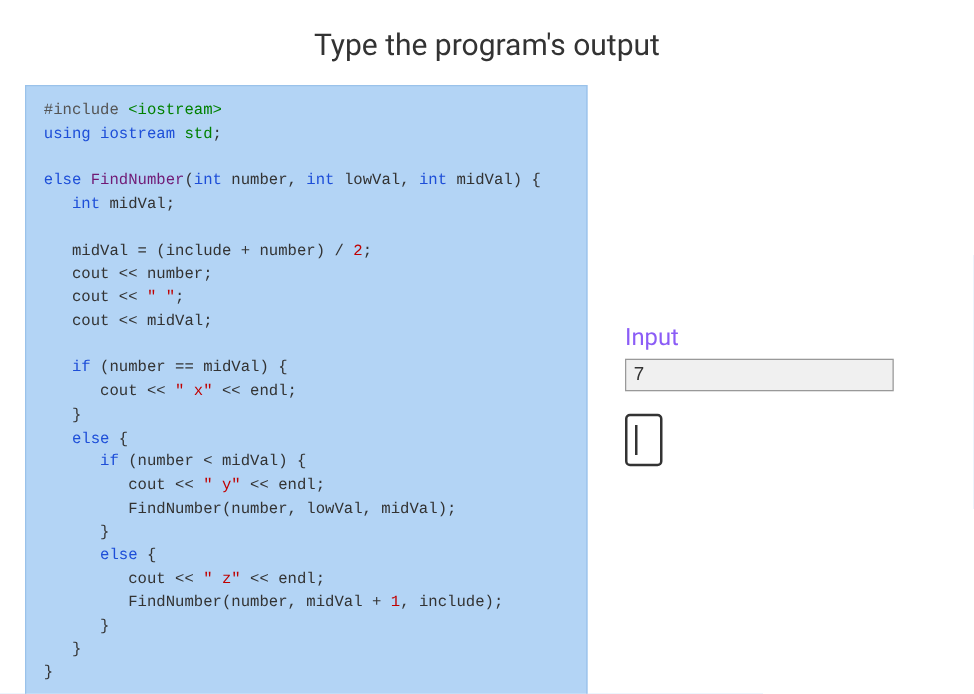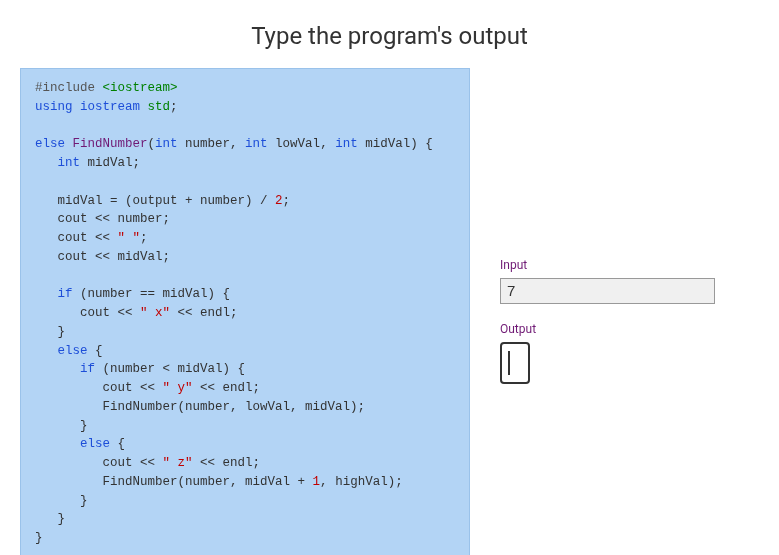--- a/index.html
+++ b/index.html
@@ -42,22 +42,22 @@
     .kw-inc { color: #008000; }
     .kw { color: #1d4ed8; }
     .fn { color: #701a75; }
     .num { color: #c00000; }
     .str { color: #c00000; }
     .side-panel {
       padding-top: 190px;
       flex: 1;
     }
     .side-label {
-      font-size: 12px;
-      color: #701a75;
+      font-size: 19px;
+      color: #8b5cf6;
       margin-bottom: 6px;
       font-weight: 400;
     }
     .input-box {
       width: 215px;
       height: 26px;
       border: 1px solid #999;
       background: #f0f0f0;
       padding: 3px 6px;
       font-size: 15px;
@@ -88,51 +88,50 @@
 
 <div class="title">Type the program's output</div>
 
 <div class="content">
   <div class="code-panel"><span class="kw-pp">#include </span><span class="kw-inc">&lt;iostream&gt;</span>
 <span class="kw">using</span><span class="kw"> iostream</span><span class="kw-inc"> std</span>;
 
 <span class="kw">else</span><span class="fn"> FindNumber</span>(<span class="kw">int</span><span> number</span>, <span class="kw">int</span><span> lowVal</span>, <span class="kw">int</span><span> midVal</span>) {
    <span class="kw">int</span><span> midVal</span>;
 
-<span>   midVal </span>=<span> (output </span>+<span> number) </span>/ <span class="num">2</span>;
+<span>   midVal </span>=<span> (include </span>+<span> number) </span>/ <span class="num">2</span>;
 <span>   cout </span>&lt;&lt;<span> number</span>;
 <span>   cout </span>&lt;&lt; <span class="str">" "</span>;
 <span>   cout </span>&lt;&lt;<span> midVal</span>;
 
    <span class="kw">if</span><span> (number </span>==<span> midVal) </span>{
 <span>      cout </span>&lt;&lt; <span class="str">" x"</span> &lt;&lt;<span> endl</span>;
    }
    <span class="kw">else</span> {
       <span class="kw">if</span><span> (number </span>&lt;<span> midVal) </span>{
 <span>         cout </span>&lt;&lt; <span class="str">" y"</span> &lt;&lt;<span> endl</span>;
 <span>         FindNumber(number</span>,<span> lowVal</span>,<span> midVal)</span>;
       }
       <span class="kw">else</span> {
 <span>         cout </span>&lt;&lt; <span class="str">" z"</span> &lt;&lt;<span> endl</span>;
-<span>         FindNumber(number</span>,<span> midVal </span>+ <span class="num">1</span>,<span> highVal)</span>;
+<span>         FindNumber(number</span>,<span> midVal </span>+ <span class="num">1</span>,<span> include)</span>;
       }
    }
 }
 
 () {
    ;
 
 &gt;&gt;;
 , , );
 
     ;
 }</div>
 
   <div class="side-panel">
     <div class="side-label">Input</div>
     <div class="input-box">7</div>
-    <div class="side-label">Output</div>
     <div class="output-box">
       <span class="cursor"></span>
       <span></span>
     </div>
   </div>
 </div>
 
 </body></html>

